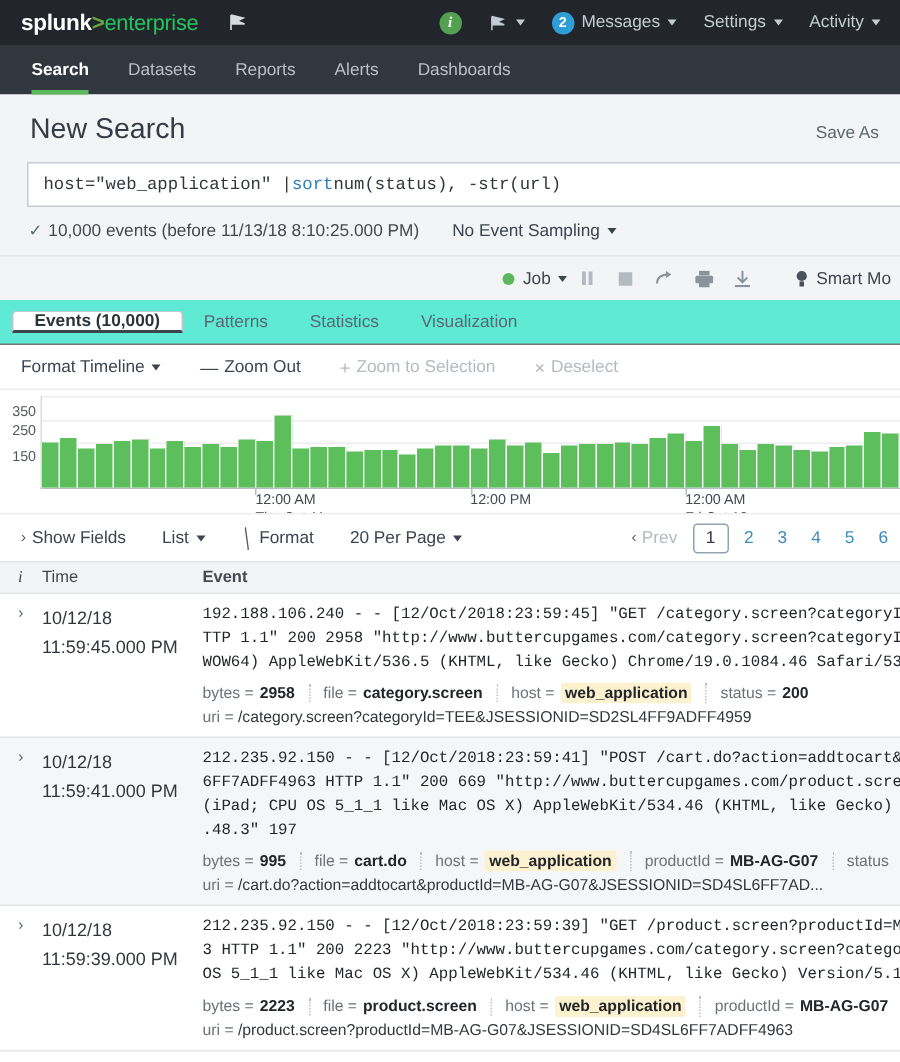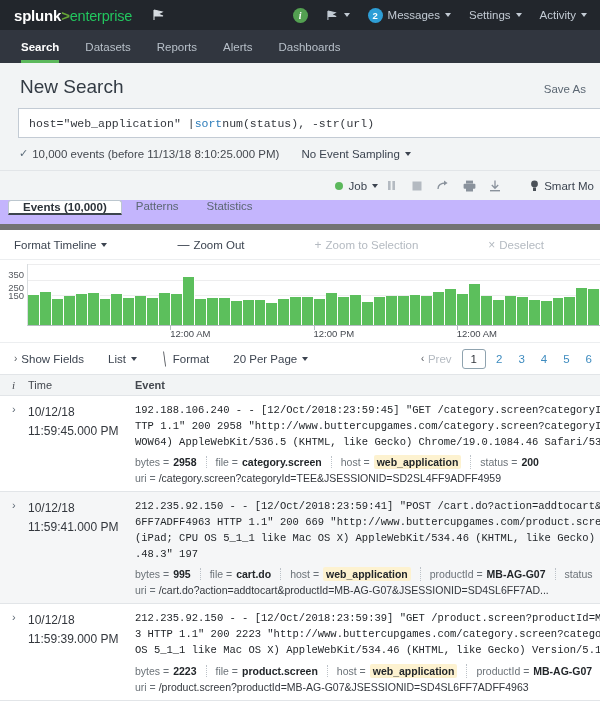--- a/index.html
+++ b/index.html
@@ -106,39 +106,38 @@
     color: #8a929c; font-size: 12px;
   }
   .job-icon.dim { color: #b4bac1; }
   .smart-mode {
     font-size: 11.5px; color: #3c4450; display: flex; align-items: flex-start;
     margin-left: 22px; white-space: nowrap; padding-right: 2px;
   }
 
   
   .res-tabs {
-    display: flex; align-items: flex-start; background: #c4b5fd;
-    border-bottom: 6px solid #737373; padding-left: 8px; height: 30px;
+    display: flex; align-items: center; background: #5eead4;
+    border-bottom: 1px solid #737373; padding-left: 8px; height: 30px;
   }
   .res-tab {
     font-size: 11.5px; color: #5c6773; padding: 0 14px;
     display: flex; align-items: center; white-space: nowrap;
   }
   .res-tab.active {
     color: #2b3238; font-weight: bold;
     border: 1px solid #bcc7cf; border-bottom: 2px solid #3c444d;
     border-radius: 3px 3px 0 0; background: #fff;
   }
 
   
   .tl-bar {
     display: flex; align-items: center; height: 30px;
     padding-left: 14px; font-size: 11.5px; background: #fff;
     border-bottom: 1px solid #eceef0;
-    gap: 44px;
   }
   .tl-item { color: #3c4450; display: flex; align-items: center; margin-right: 26px; white-space: nowrap; }
   .tl-item.disabled { color: #b4bac1; }
   .tl-sym { margin-right: 4px; font-size: 12px; }
 
   
   .chart-area { position: relative; height: 82px; background: #fff; padding-top: 4px; }
   .y-axis {
     position: absolute; left: 0; top: 4px; width: 26px; height: 62px;
     font-size: 9.5px; color: #55595f; text-align: right;
@@ -337,20 +336,23 @@
   <div class="res-tabs">
     <div class="res-tab active">
         <span>Events (10,000)</span>
       </div>
     <div class="res-tab">
         <span>Patterns</span>
       </div>
     <div class="res-tab">
         <span>Statistics</span>
       </div>
+    <div class="res-tab">
+        <span>Visualization</span>
+      </div>
   </div>
 
   <div class="tl-bar">
     <div class="tl-item">
       <span>Format Timeline</span>
       <span class="caret-down"></span>
     </div>
     <div class="tl-item">
       <span class="tl-sym">—</span>
       <span>Zoom Out</span>
@@ -362,21 +364,21 @@
     <div class="tl-item disabled">
       <span class="tl-sym">×</span>
       <span>Deselect</span>
     </div>
   </div>
 
   <div class="chart-area">
     <div class="y-axis" id="yaxis">
         <div style="top: 6px;">350</div>
         <div style="top: 19.25px;">250</div>
-        <div style="top: 27px;">150</div>
+        <div style="top: 36px;">150</div>
       </div>
     <div class="plot">
       <div class="gridline" style="top:0"></div>
       <div class="gridline" style="top:15.5px"></div>
       <div class="gridline" style="top:31px"></div>
       <div class="gridline" style="top:46.5px"></div>
       <div class="bars" id="bars">
           <div class="bar" style="height: 30.225px; background: rgb(92, 191, 92);"></div>
           <div class="bar" style="height: 33.325px; background: rgb(92, 191, 92);"></div>
           <div class="bar" style="height: 26.04px; background: rgb(92, 191, 92);"></div>

